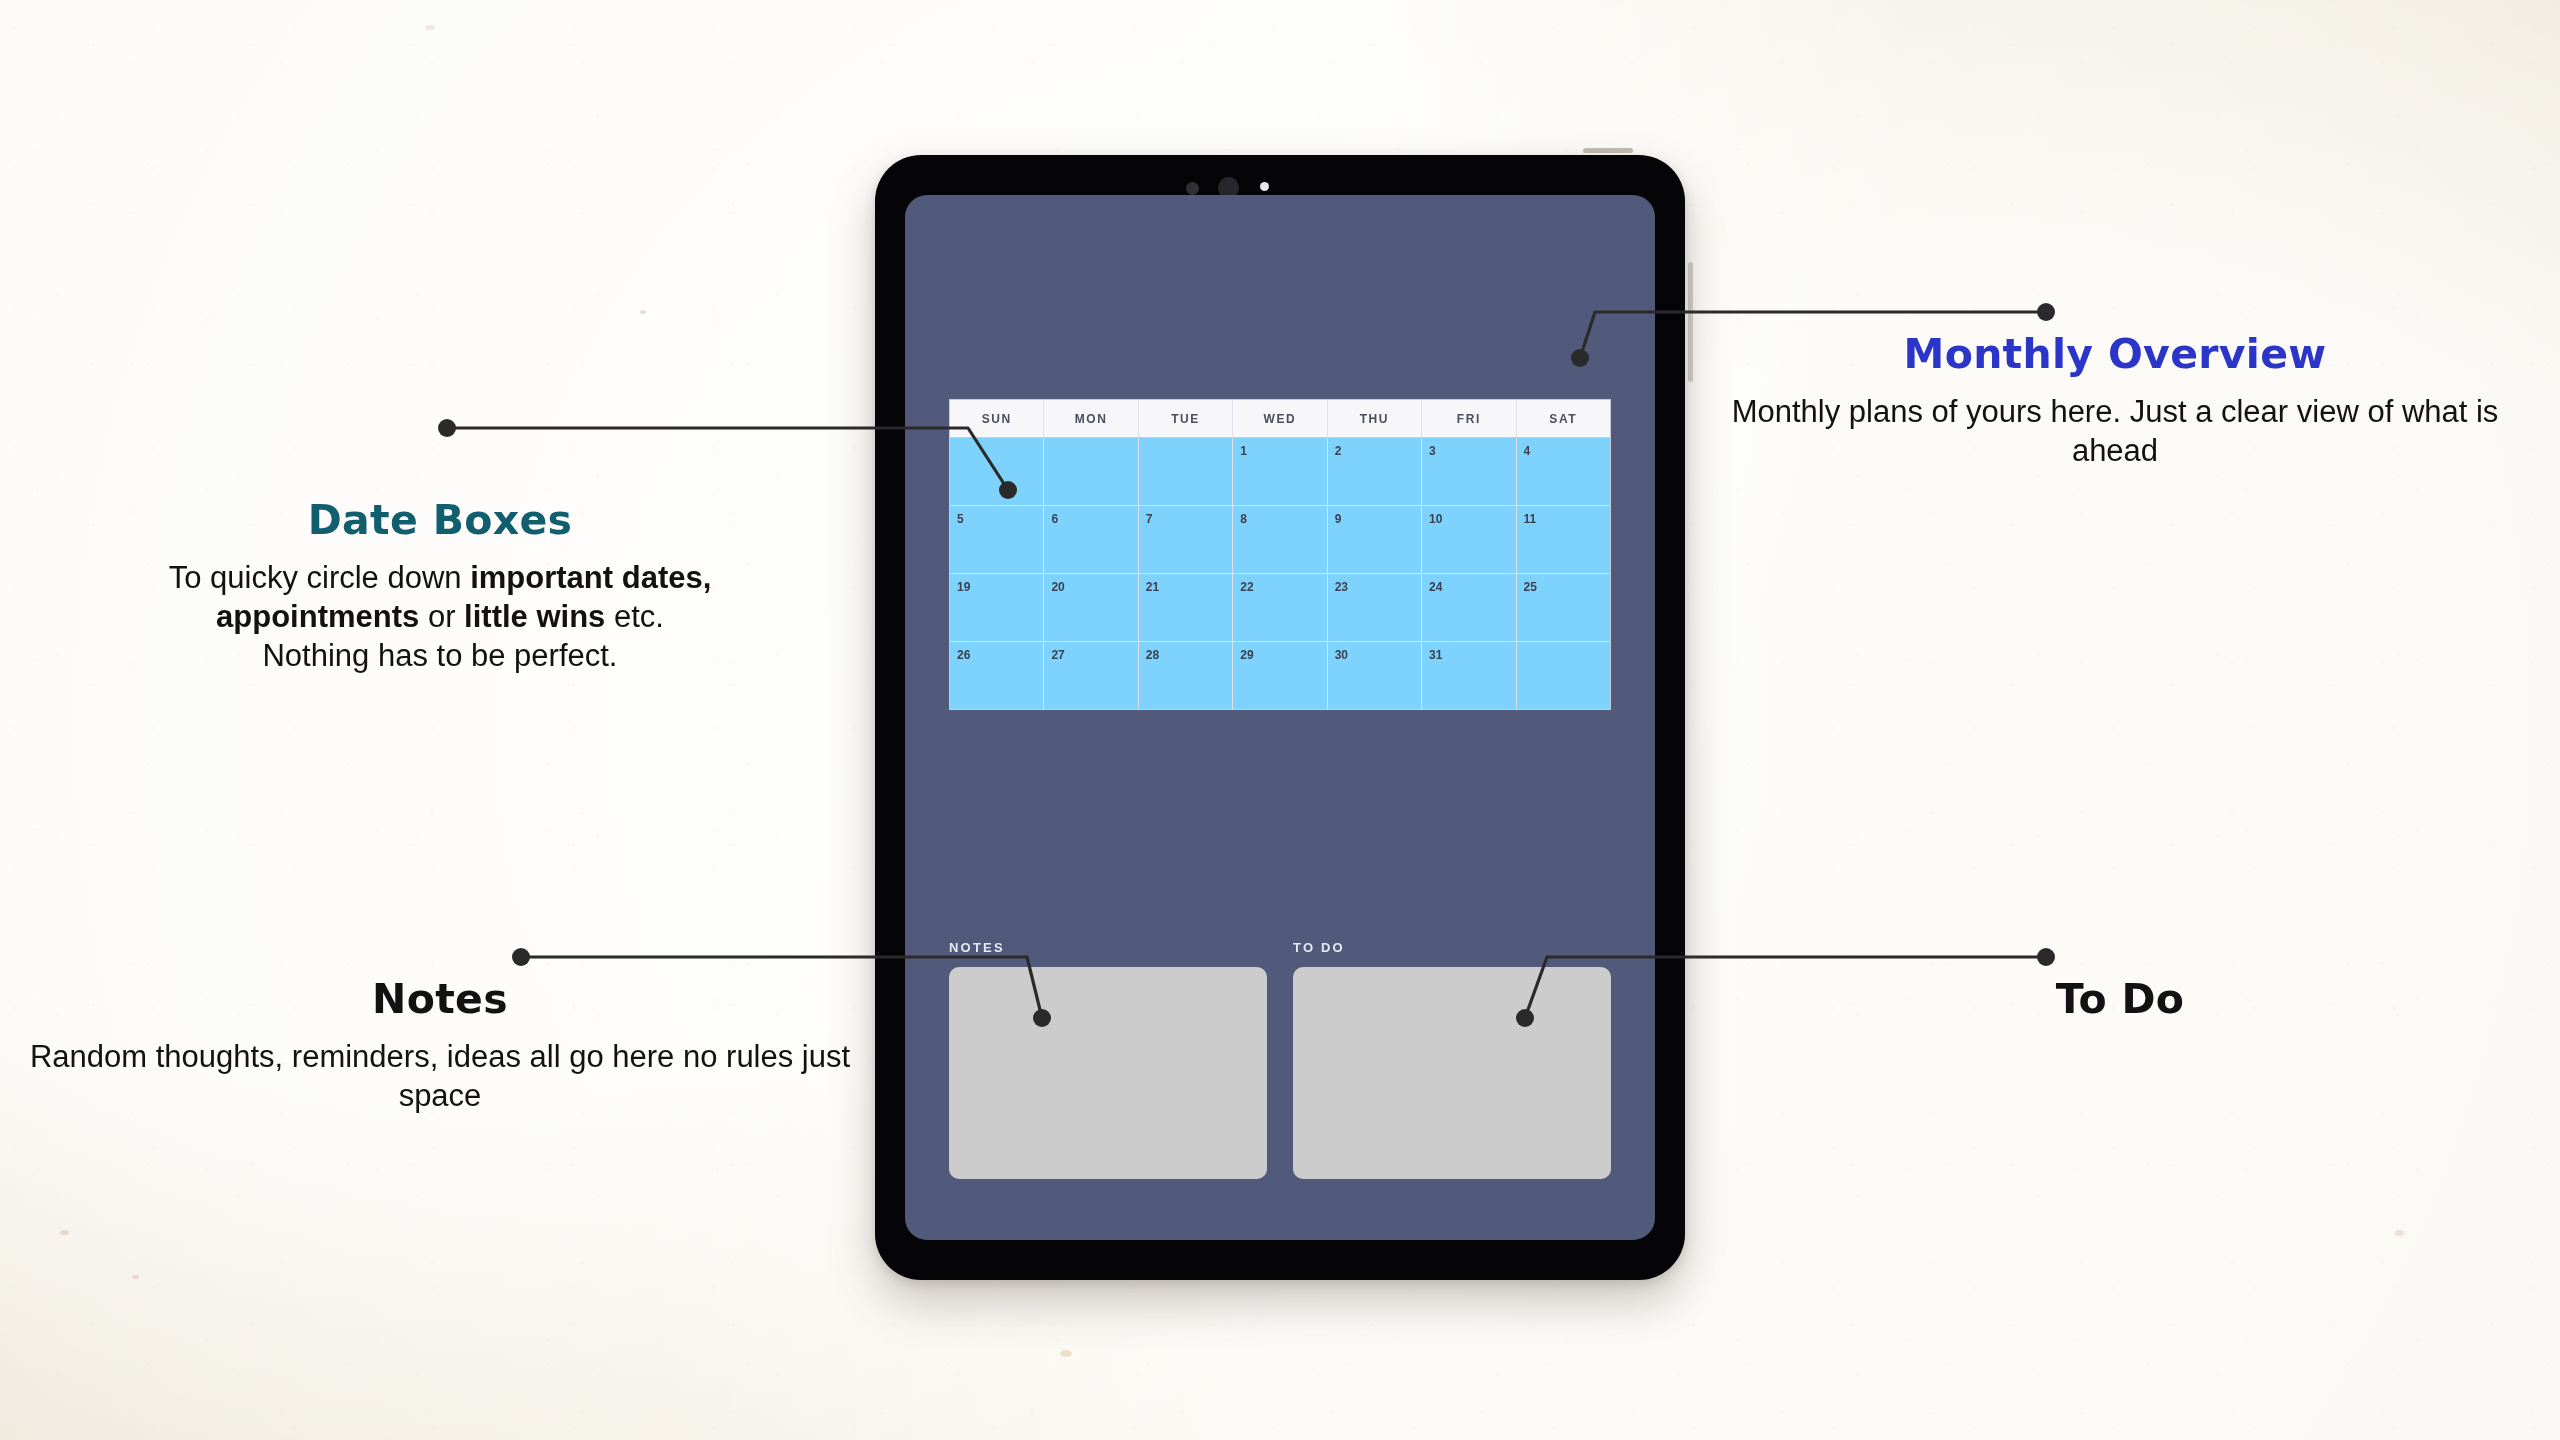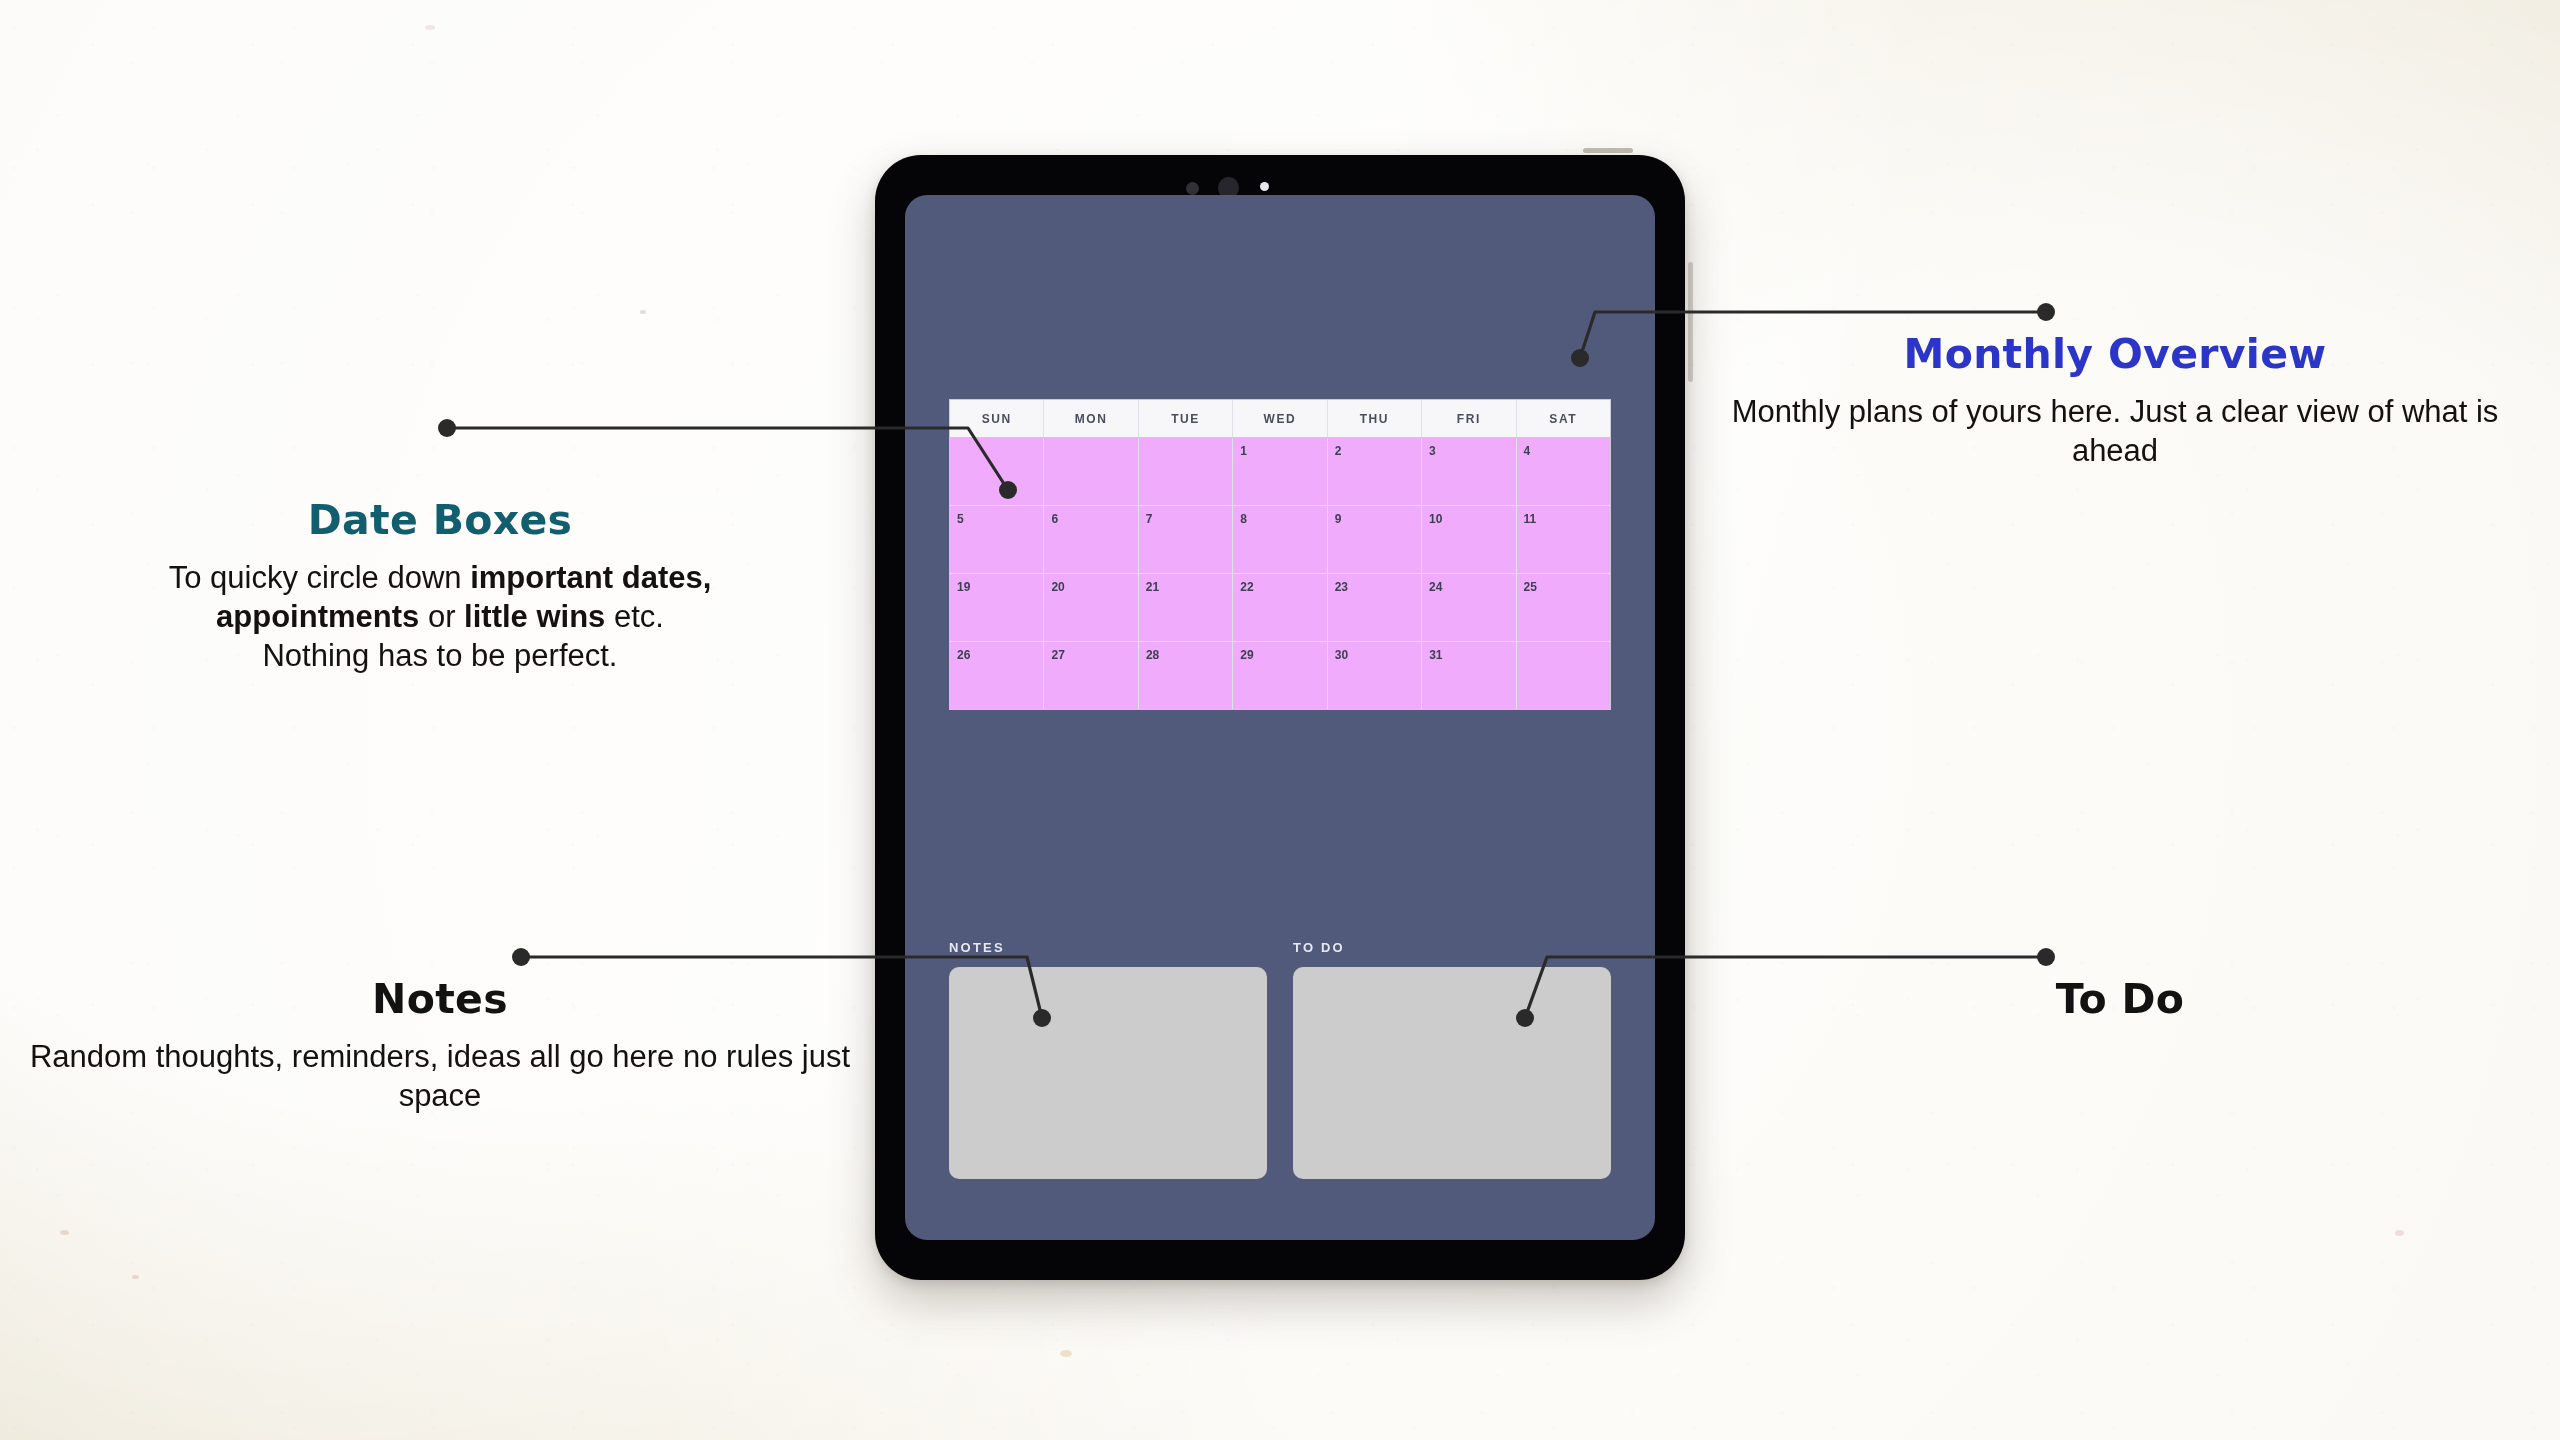--- a/index.html
+++ b/index.html
@@ -70,31 +70,31 @@
   }
   #overview-rule{
     position:absolute;left:208px;top:117px;right:6px;height:3px;
     background-image:linear-gradient(to right,#cfd5e6 0 3px,transparent 3px 6px);
     background-size:6px 3px;background-repeat:repeat-x;
   }
 
   
   #calendar{
     position:absolute;left:44px;top:204px;right:44px;
-    background:#f0abfc;border:1px solid #c9ccd6;
+    background:#7dd3fc;border:1px solid #c9ccd6;
   }
   #weekday-row{display:flex;background:#f7f7fa;border-bottom:1px solid #c9ccd6;}
   .weekday{
     flex:1;text-align:center;padding:12px 0 11px;
     font-size:12px;font-weight:700;letter-spacing:1.6px;color:#4a4d5c;
     border-right:1px solid #dfe1e8;
   }
   .weekday:last-child{border-right:none;}
   .week-row{display:flex;border-bottom:1px solid #dfe1e8;}
-  .week-row:last-child{border-bottom:none;justify-content:flex-end;}
+  .week-row:last-child{border-bottom:none;}
   .day-cell{
     flex:1;height:67px;border-right:1px solid #dfe1e8;
     padding:6px 0 0 7px;box-sizing:border-box;
     font-size:12px;font-weight:700;color:#3d4050;
   }
   .day-cell:last-child{border-right:none;}
 
   
   #bottom-section{position:absolute;left:44px;right:44px;top:745px;}
   .panel-label{

